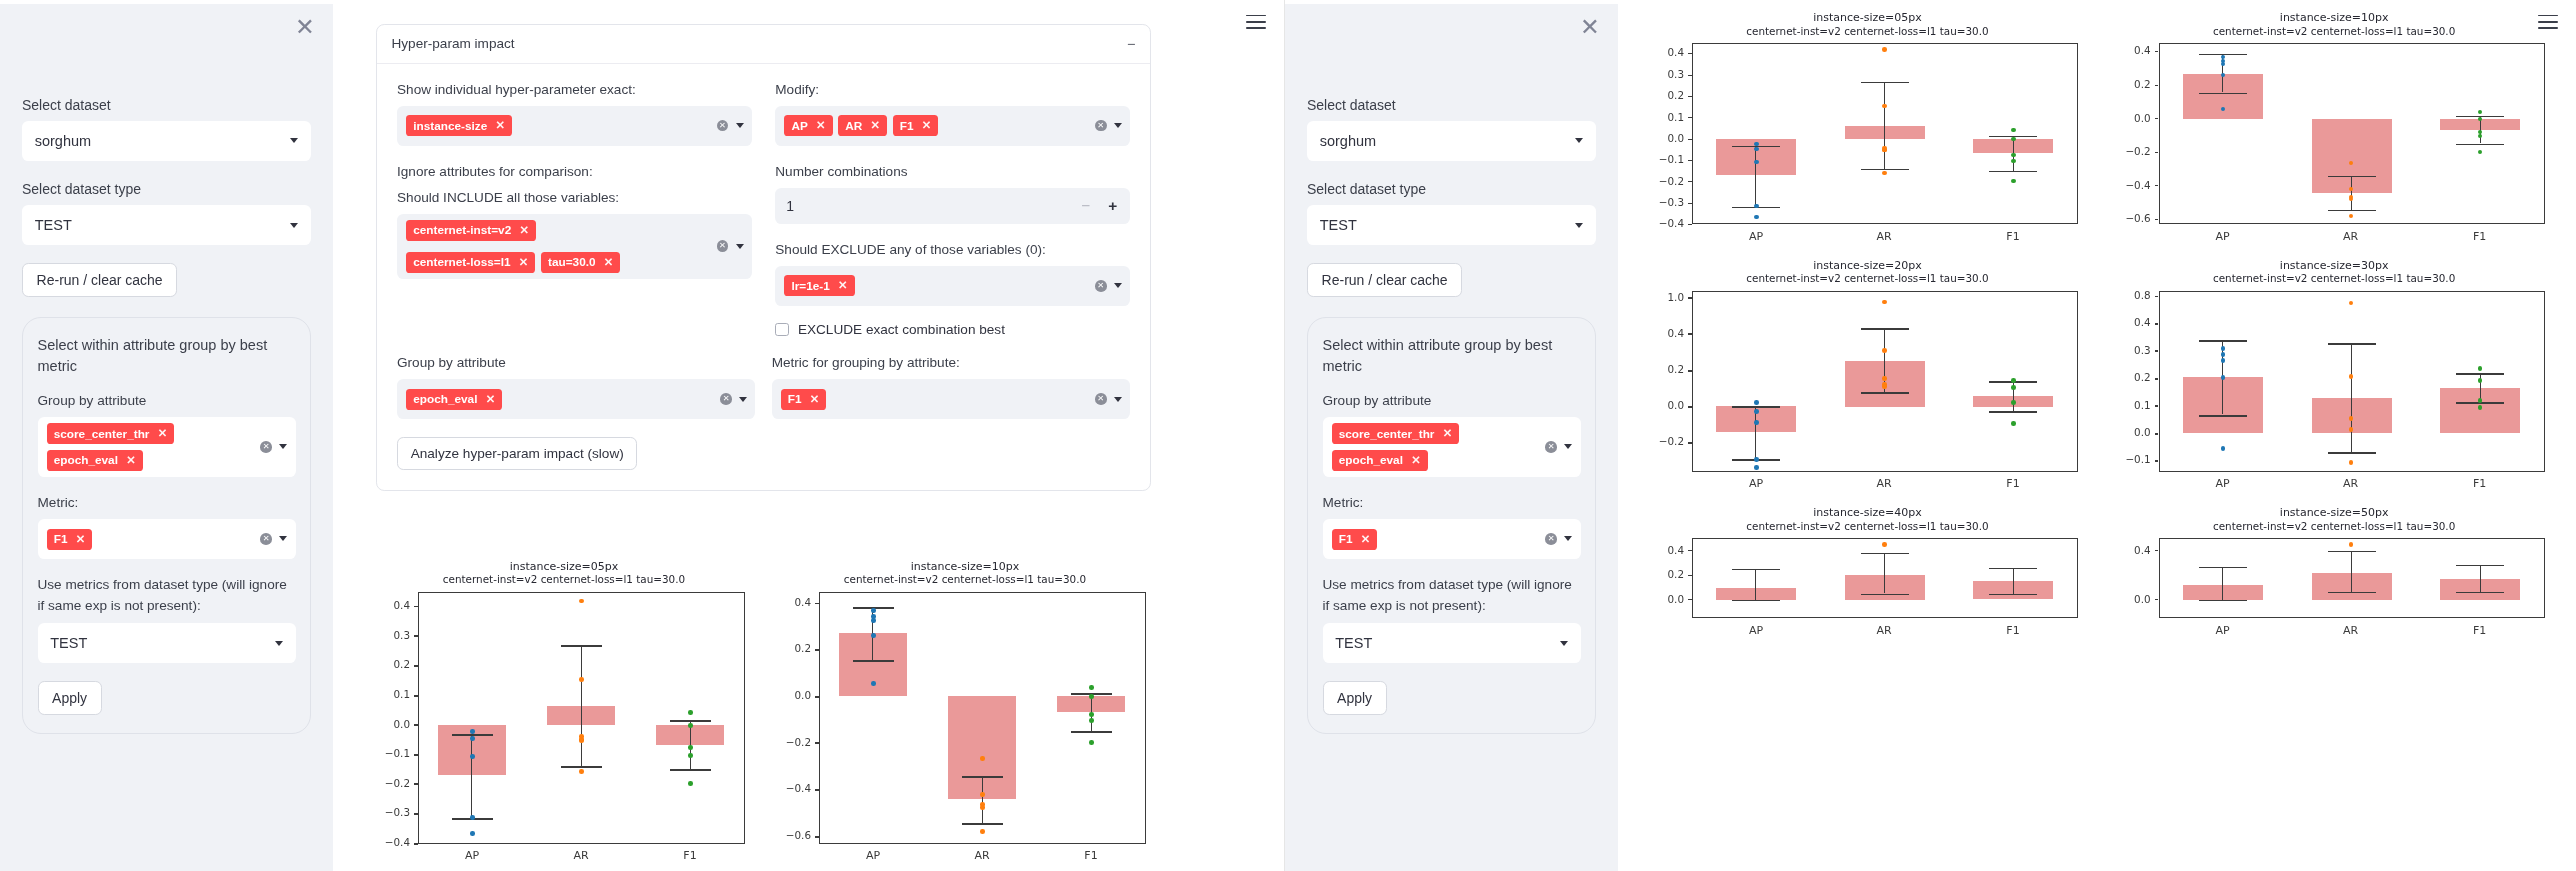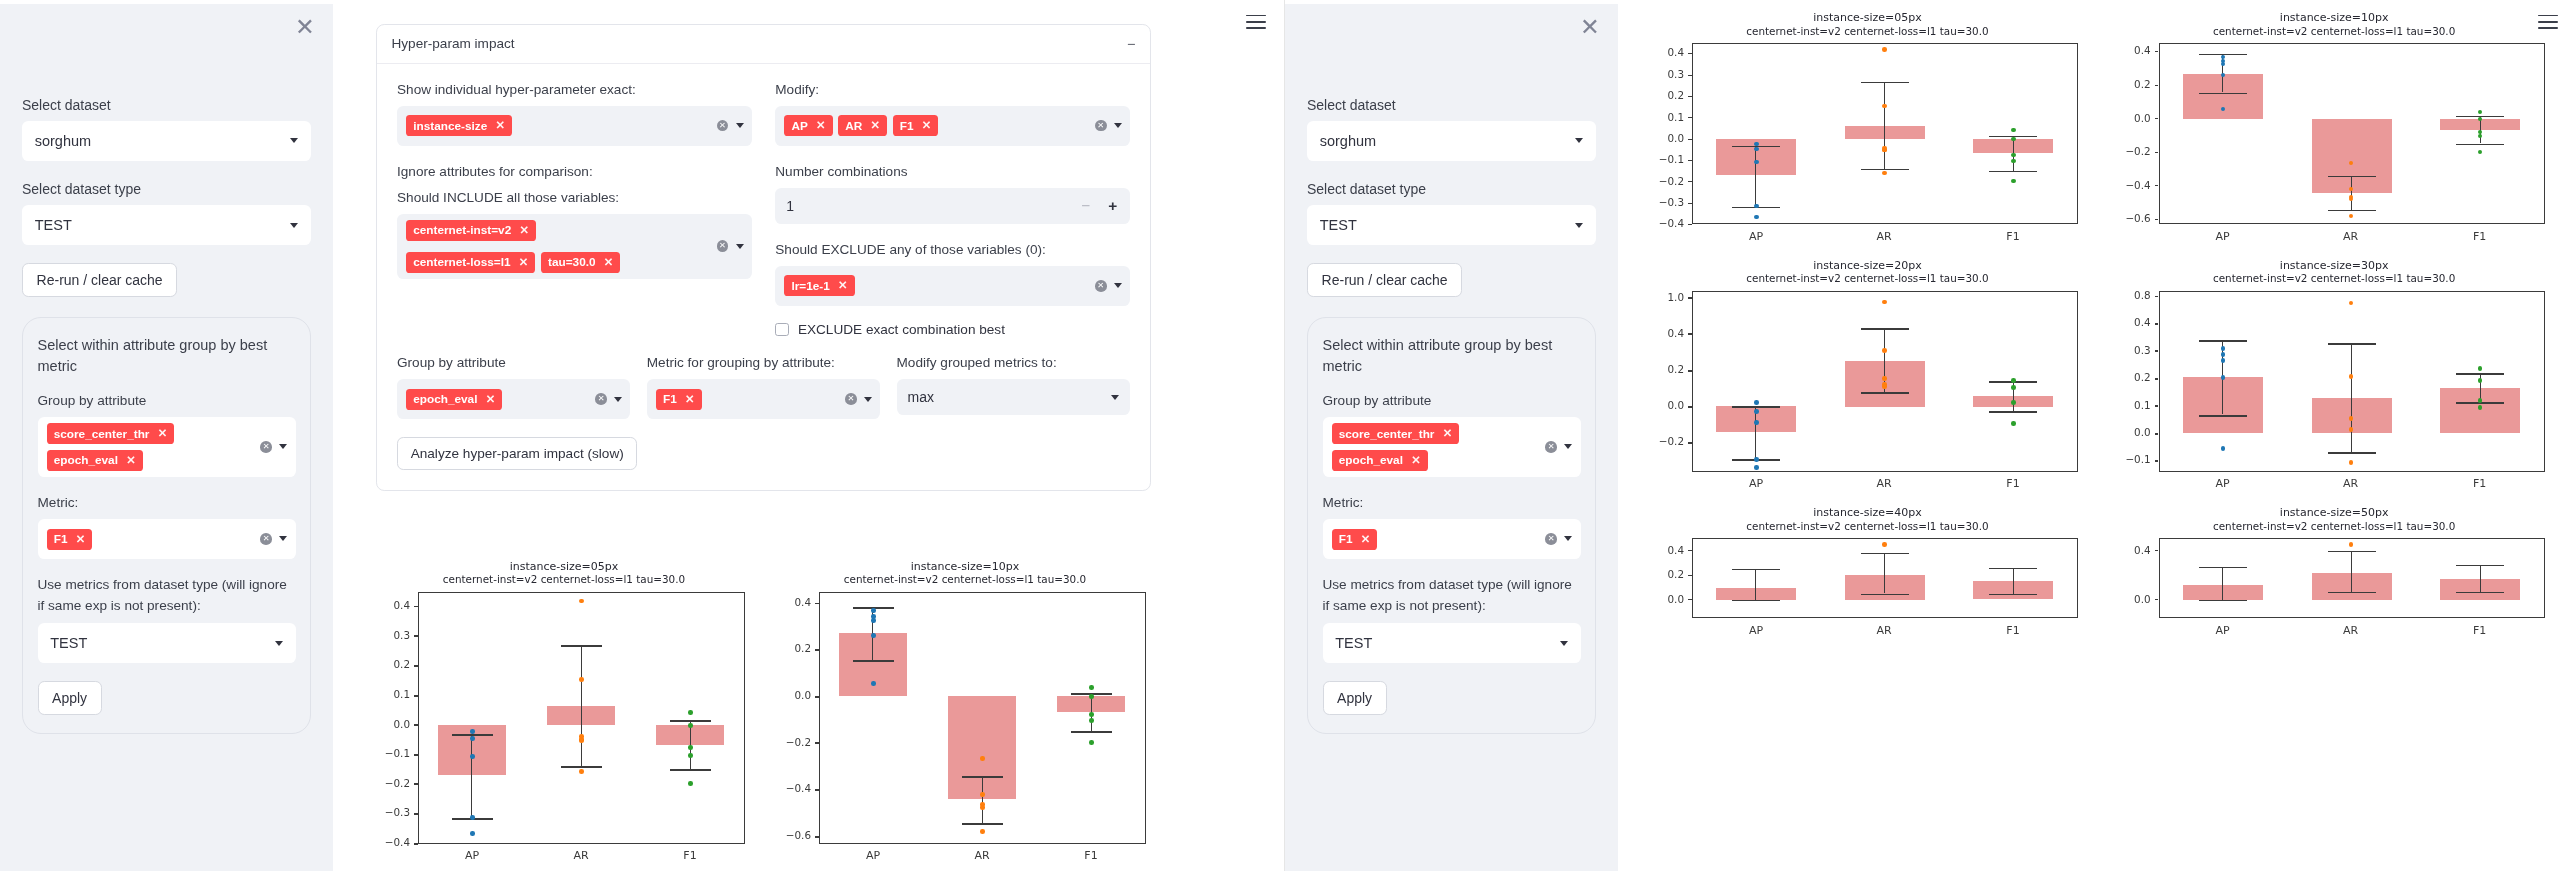--- a/index.html
+++ b/index.html
@@ -354,27 +354,20 @@
               <div class="label small">Metric for grouping by attribute:</div>
               <div class="multiselect filled-grey">
                 <span class="chip">
                     <span>F1</span>
                     <span class="x">✕</span>
                   </span>
                 <span class="ms-tools">
                   <span class="clear-circle">✕</span>
                   <span class="caret-sm"></span>
                 </span>
-              </div>
-            </div>
-            <div class="col3">
-              <div class="label small">Modify grouped metrics to:</div>
-              <div class="select-grey">
-                <span>max</span>
-                <span class="caret"></span>
               </div>
             </div>
           </div>
 
           <div class="btn-analyze">Analyze hyper-param impact (slow)</div>
         </div>
       </div>
 
       <div class="center-charts">
           <div style="display: flex; gap: 25px;">

